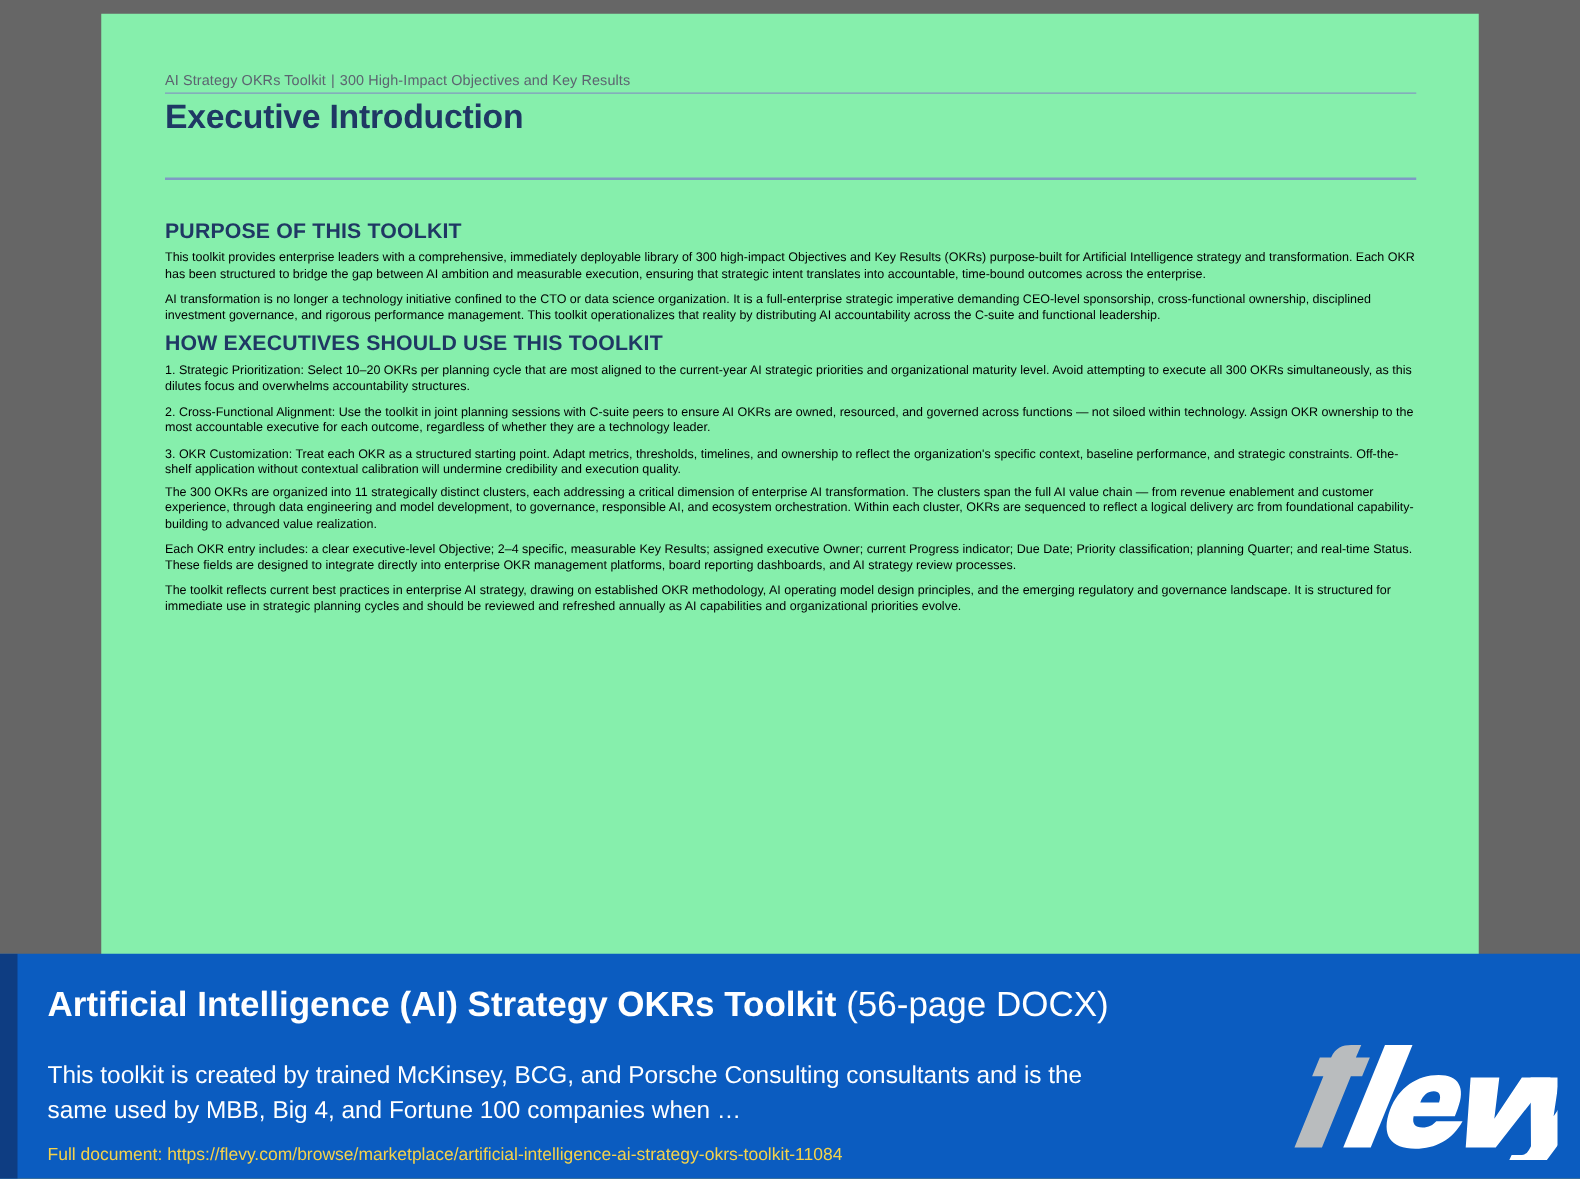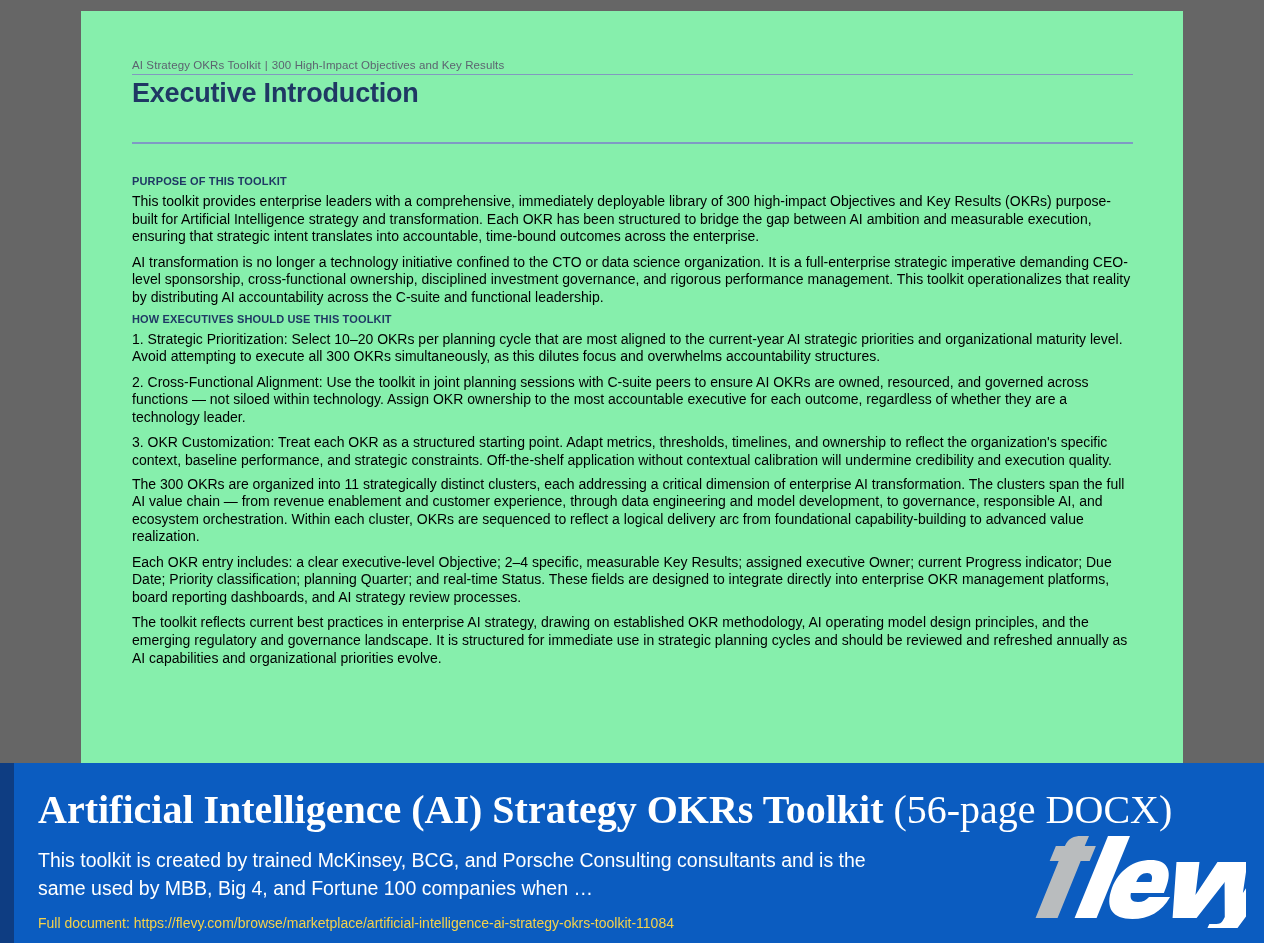--- a/index.html
+++ b/index.html
@@ -59,29 +59,29 @@
   }
 
   .rule-thick {
     height: 2px;
     background: #7f9ac4;
     margin-top: 34px;
     margin-bottom: 31px;
   }
 
   .section-head {
-    font-size: 11px;
+    font-size: 17px;
     font-weight: bold;
     color: #1f3864;
     letter-spacing: 0.15px;
     margin: 0 0 6px 0;
   }
 
   p.body {
-    font-size: 14px;
+    font-size: 10px;
     line-height: 1.255;
     color: #000000;
     margin: 0 0 8px 0;
     text-align: left;
   }
   p.body:last-child { margin-bottom: 0; }
 
   .block { margin-bottom: 0; }
   .block + .block { margin-top: 6px; }
 
@@ -107,25 +107,24 @@
     position: absolute;
     left: 38px;
     top: 0;
     right: 0;
     height: 180px;
   }
   .banner-title {
     position: absolute;
     left: 0;
     top: 27px;
-    font-size: 40px;
+    font-size: 28px;
     color: #ffffff;
     white-space: nowrap;
     line-height: 1;
-    font-family: Liberation Serif, serif;
   }
   .banner-title .strong { font-weight: bold; }
   .banner-title .light { font-weight: normal; }
 
   .banner-desc {
     position: absolute;
     left: 0;
     top: 84px;
     width: 830px;
     font-size: 19.5px;

